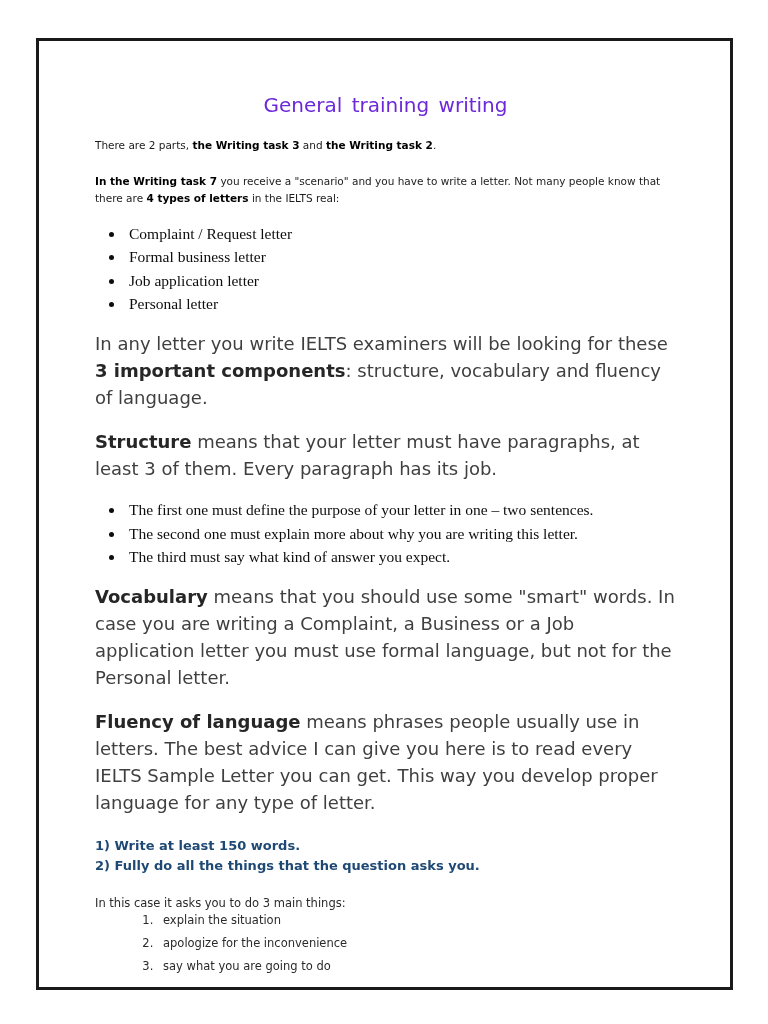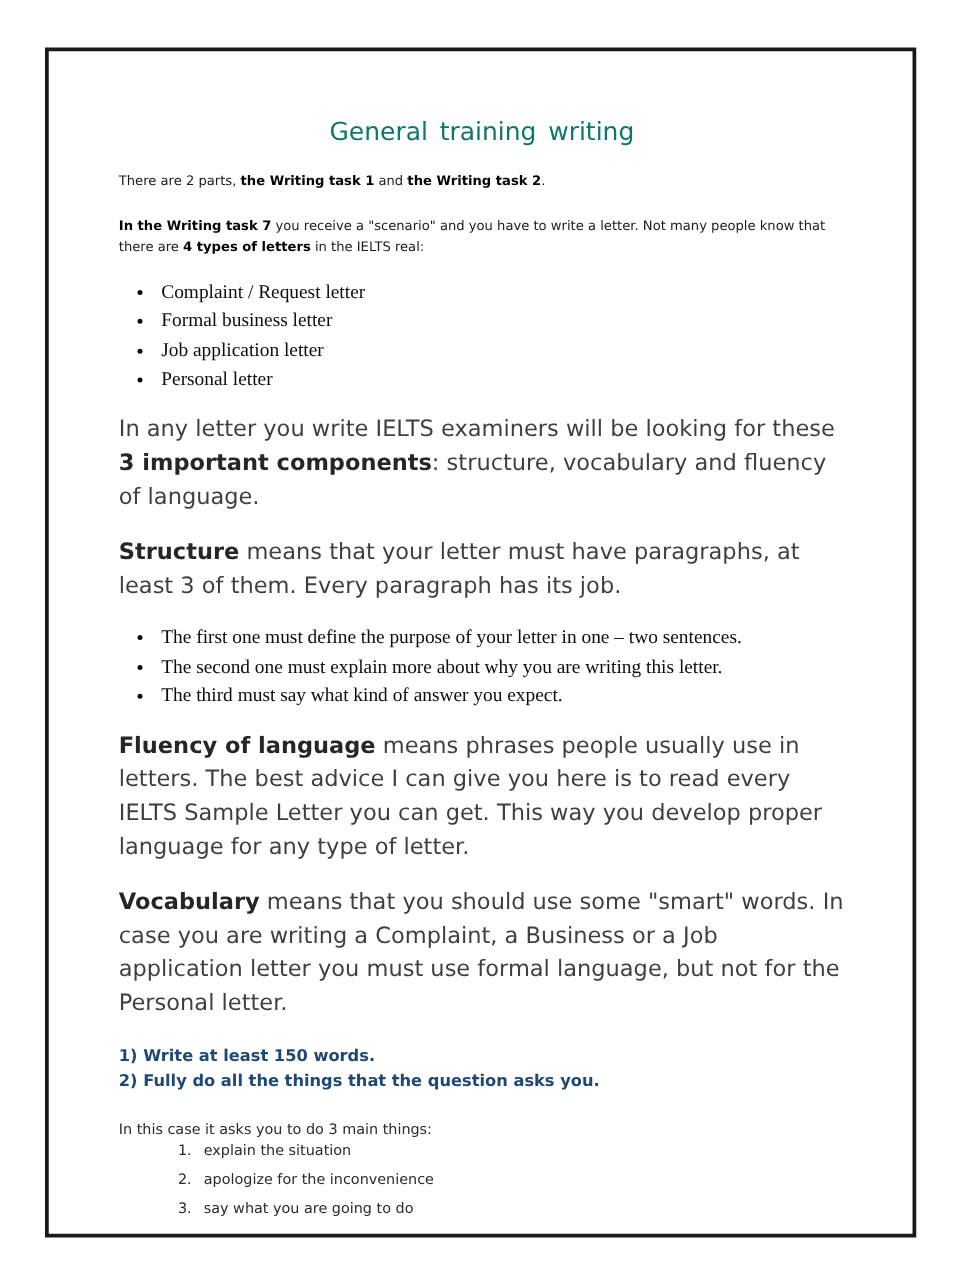--- a/index.html
+++ b/index.html
@@ -20,21 +20,21 @@
     background: #ffffff;
   }
   .page-content {
     padding: 40px 54px 0 56px;
   }
   .doc-title {
     text-align: center;
     font-family: "DejaVu Sans", sans-serif;
     font-size: 20px;
     font-weight: 500;
-    color: #0f766e;
+    color: #6d28d9;
     word-spacing: 3px;
     margin-top: 12px;
   }
   .para-sm {
     margin-top: 20px;
     font-size: 10.5px;
     line-height: 1.55;
     color: #1b1b1b;
   }
   .para-sm b { color: #000; }
@@ -84,44 +84,44 @@
   }
 </style>
 </head>
 <body>
 
 <div class="page-frame">
   <div class="page-content">
 
     <h1 class="doc-title">General training writing</h1>
 
-    <p class="para-sm"><span>There are 2 parts, </span><b>the Writing task 1</b><span> and </span><b>the Writing task 2</b><span>.</span></p>
+    <p class="para-sm"><span>There are 2 parts, </span><b>the Writing task 3</b><span> and </span><b>the Writing task 2</b><span>.</span></p>
 
     <p class="para-sm"><b>In the Writing task 7</b><span> you receive a "scenario" and you have to write a letter. Not many people know that there are </span><b>4 types of letters</b><span> in the IELTS real:</span></p>
 
     <ul class="serif-bullets">
         <li>Complaint / Request letter</li>
         <li>Formal business letter</li>
         <li>Job application letter</li>
         <li>Personal letter</li>
       </ul>
 
     <p class="para-md"><span>In any letter you write IELTS examiners will be looking for these </span><b>3 important components</b><span>: structure, vocabulary and fluency of language.</span></p>
 
     <p class="para-md"><b>Structure</b><span> means that your letter must have paragraphs, at least 3 of them. Every paragraph has its job.</span></p>
 
     <ul class="serif-bullets">
         <li>The first one must define the purpose of your letter in one – two sentences.</li>
         <li>The second one must explain more about why you are writing this letter.</li>
         <li>The third must say what kind of answer you expect.</li>
       </ul>
 
+    <p class="para-md"><b>Vocabulary</b><span> means that you should use some "smart" words. In case you are writing a Complaint, a Business or a Job application letter you must use formal language, but not for the Personal letter.</span></p>
+
     <p class="para-md"><b>Fluency of language</b><span> means phrases people usually use in letters. The best advice I can give you here is to read every IELTS Sample Letter you can get. This way you develop proper language for any type of letter.</span></p>
-
-    <p class="para-md"><b>Vocabulary</b><span> means that you should use some "smart" words. In case you are writing a Complaint, a Business or a Job application letter you must use formal language, but not for the Personal letter.</span></p>
 
     <div class="blue-rules">
       <div class="blue-heading">1) Write at least 150 words.</div>
       <div class="blue-heading">2) Fully do all the things that the question asks you.</div>
     </div>
 
     <p class="case-intro">In this case it asks you to do 3 main things:</p>
 
     <ol class="case-steps">
         <li>explain the situation</li>

